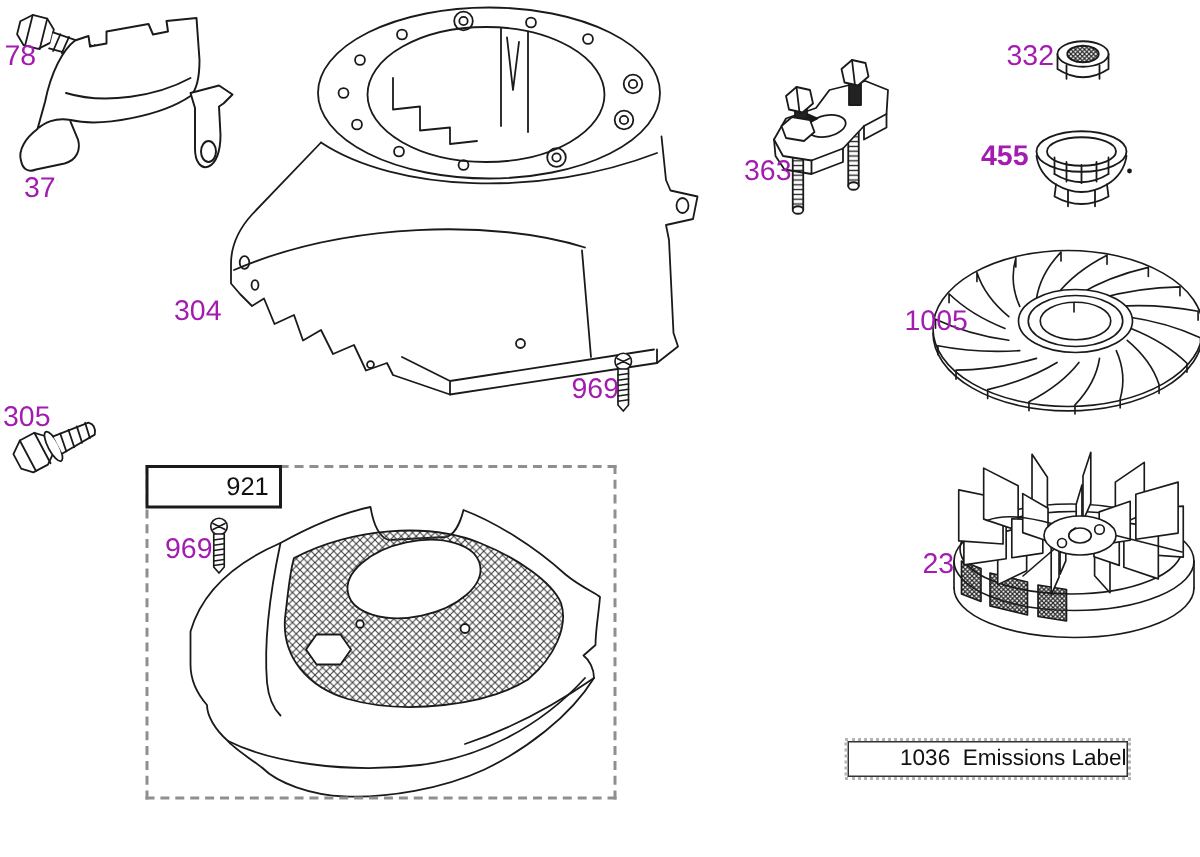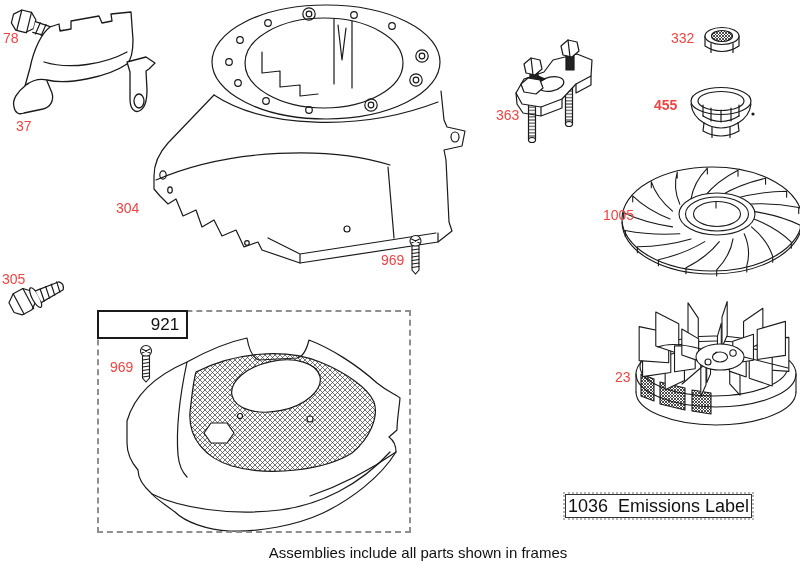--- a/index.html
+++ b/index.html
@@ -1,26 +1,26 @@
 <!DOCTYPE html>
 <html><head>
 <meta charset="utf-8">
 <style>
   html,body{margin:0;padding:0;background:#ffffff;}
   .stage{position:relative;width:800px;height:571px;background:#ffffff;overflow:hidden;
          font-family:"Liberation Sans", sans-serif;color:#111;}
   .stage svg{position:absolute;left:0;top:0;}
-  .lbl{position:absolute;font-size:14px;line-height:18px;color:#ef4444;white-space:nowrap;}
+  .lbl{position:absolute;font-size:19px;line-height:18px;color:#a21caf;white-space:nowrap;}
   .frame921{position:absolute;left:97px;top:310px;width:310px;height:219px;
             border:2px dashed #8f8f8f;background:transparent;}
   .tag921{position:absolute;left:97px;top:310px;width:42px;height:25px;background:#fff;
           border:2px solid #1a1a1a;text-align:center;line-height:25px;font-size:17px;z-index:3;padding-left:45px;}
   .emibox{position:absolute;left:565px;top:494px;width:185px;height:22px;background:#fff;
-          border:1px solid #333;outline:2px dotted #b5b5b5;text-align:center;line-height:22px;
-          font-size:18px;white-space:pre;}
+          border:1px solid #333;outline:2px dotted #b5b5b5;text-align:right;line-height:22px;
+          font-size:15px;white-space:pre;}
   .caption{position:absolute;left:58px;top:544px;width:720px;text-align:center;font-size:15px;}
 </style>
 </head>
 <body>
 
 <div class="stage">
 
   <svg width="800" height="571" viewBox="0 0 800 571">
     <defs>
       <pattern id="mesh" patternUnits="userSpaceOnUse" width="5" height="5">
@@ -231,14 +231,13 @@
   <div class="lbl" style="left:381px;top:251px;">969</div>
   <div class="lbl" style="left:110px;top:358px;">969</div>
   <div class="lbl" style="left:496px;top:106px;">363</div>
   <div class="lbl" style="left:671px;top:29px;">332</div>
   <div class="lbl" style="left:654px;top:96px;font-weight:bold;">455</div>
   <div class="lbl" style="left:603px;top:206px;">1005</div>
   <div class="lbl" style="left:615px;top:368px;">23</div>
 
   <div class="emibox">1036  Emissions Label</div>
 
-  <div class="caption">Assemblies include all parts shown in frames</div>
 </div>
 
 </body></html>

